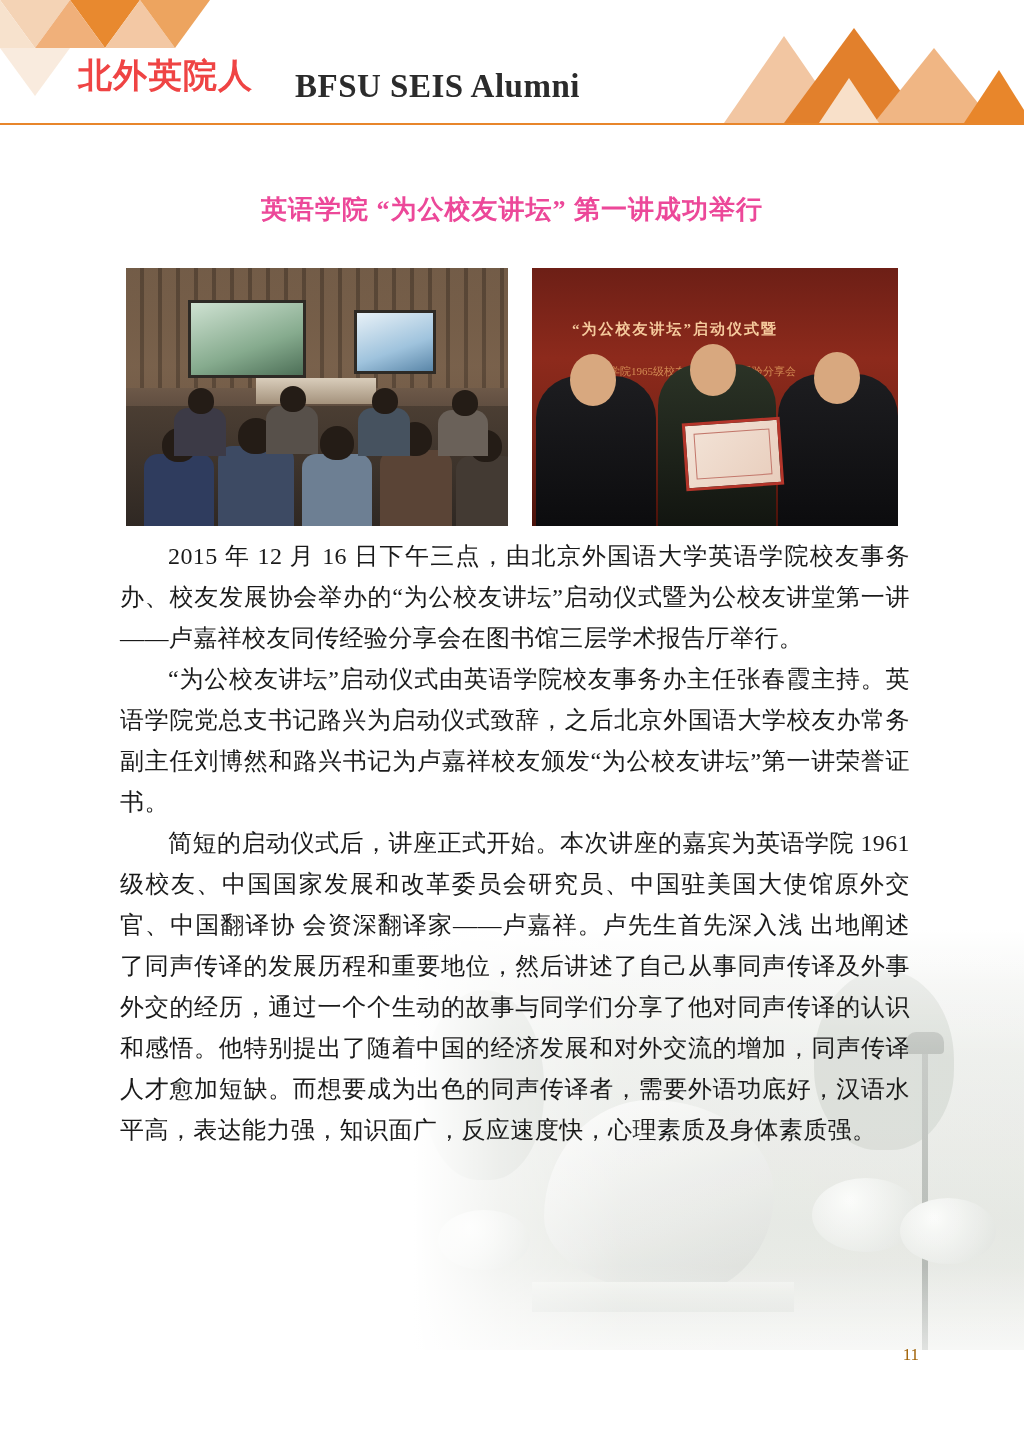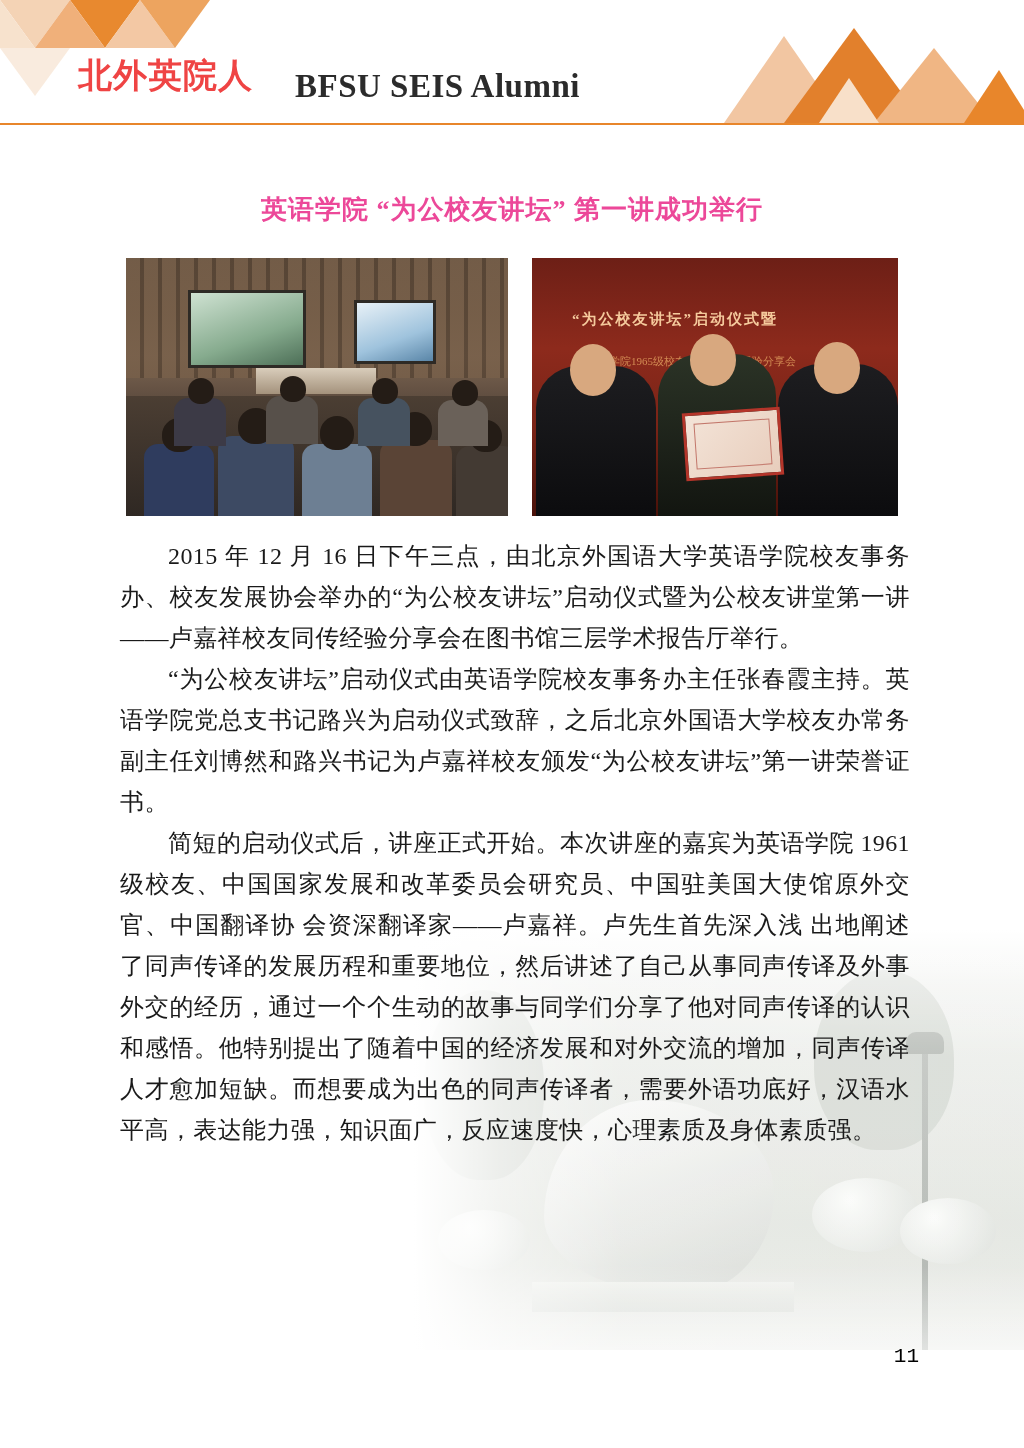--- a/index.html
+++ b/index.html
@@ -65,21 +65,21 @@
     text-align: center;
     font-family: "Liberation Serif", serif;
     font-weight: bold;
     font-size: 26px;
     color: #ec4899;
     letter-spacing: 1px;
   }
 
   .photos {
     position: absolute;
-    top: 258px;
+    top: 268px;
     left: 126px;
     width: 664px;
     height: 258px;
   }
   .photo {
     position: absolute;
     top: 0;
     height: 258px;
     overflow: hidden;
     background: #3a3129;
@@ -223,23 +223,23 @@
   .body-text p {
     margin: 0;
     text-indent: 2em;
     letter-spacing: 0.4px;
   }
 
   .page-number {
     position: absolute;
     right: 105px;
     top: 1345px;
-    font-family: Liberation Mono, monospace;
-    font-size: 21px;
-    color: #000000;
+    font-family: Liberation Serif, serif;
+    font-size: 17px;
+    color: #a16207;
   }
 </style>
 </head>
 <body>
 
 <div class="header">
 
   <svg class="hdr-shape" width="210" height="125" style="left:0; top:0;" viewBox="0 0 210 125">
     <polygon points="0,0 70,0 35,48" fill="#f4d3b5"></polygon>
     <polygon points="70,0 140,0 105,48" fill="#e8892f"></polygon>

